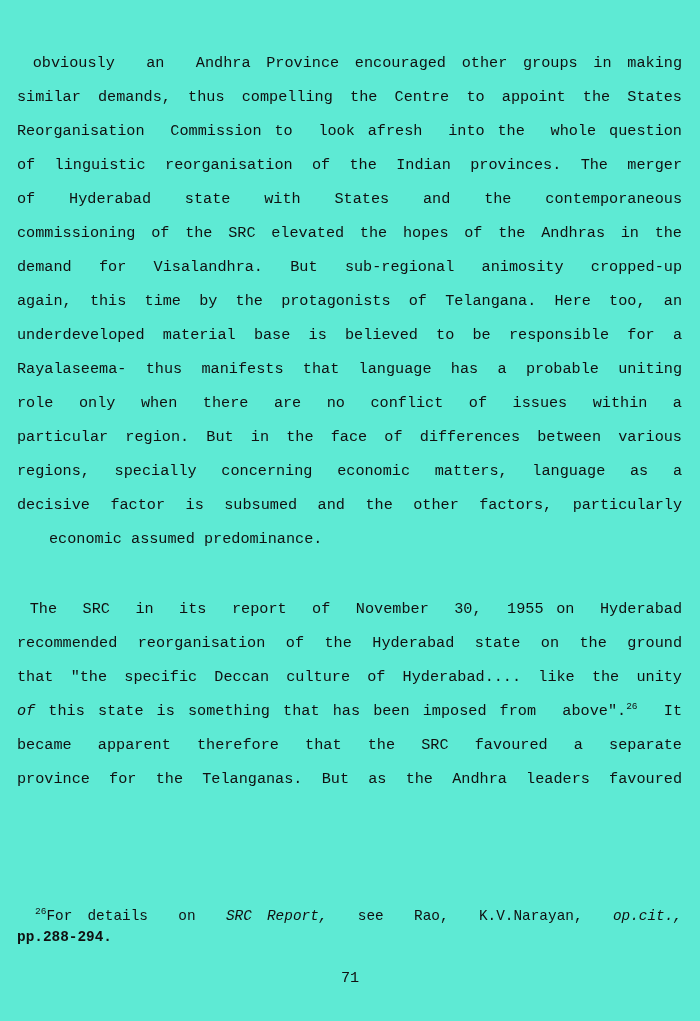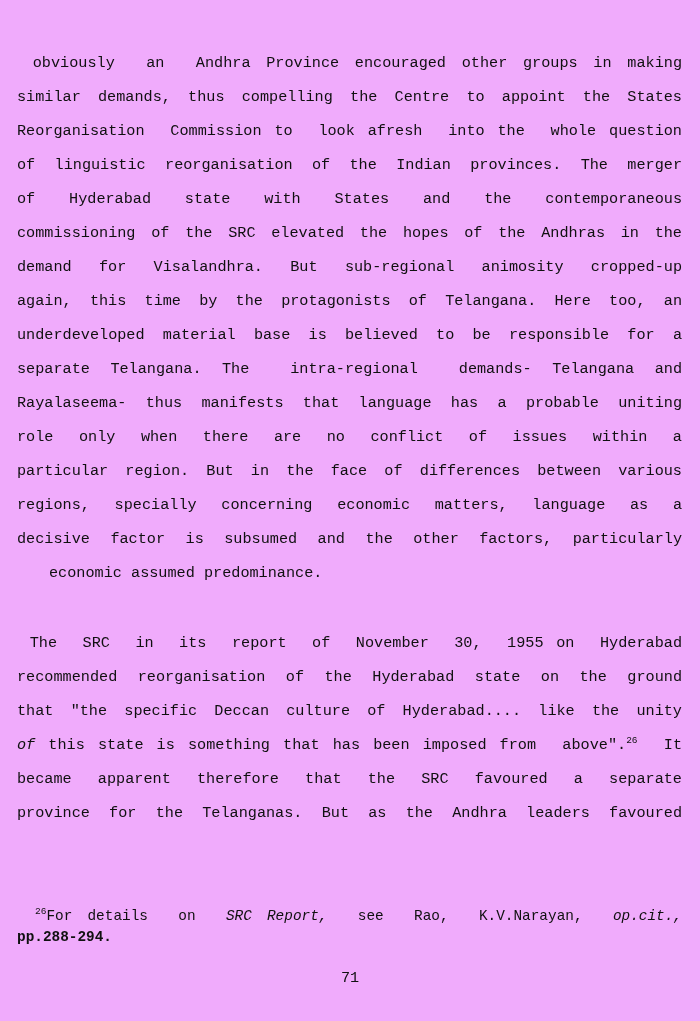--- a/index.html
+++ b/index.html
@@ -17,21 +17,21 @@
     color: #101010;
     -webkit-font-smoothing: antialiased;
   }
 
   .page {
     position: absolute;
     left: 0;
     top: 0;
     width: 700px;
     height: 1021px;
-    background: #f0abfc;
+    background: #5eead4;
   }
 
   .body-text {
     position: absolute;
     left: 17px;
     top: 46px;
     width: 665px;
   }
 
   
@@ -110,21 +110,20 @@
 
     <span class="ln"> obviously  an  Andhra Province encouraged other groups in making</span>
     <span class="ln">similar demands, thus compelling the Centre to appoint the States</span>
     <span class="ln">Reorganisation  Commission to  look afresh  into the  whole question</span>
     <span class="ln">of linguistic reorganisation of the Indian provinces. The merger</span>
     <span class="ln">of  Hyderabad  state  with  States  and  the  contemporaneous</span>
     <span class="ln">commissioning of the SRC elevated the hopes of the Andhras in the</span>
     <span class="ln">demand for Visalandhra. But sub-regional animosity cropped-up</span>
     <span class="ln">again, this time by the protagonists of Telangana. Here too, an</span>
     <span class="ln">underdeveloped material base is believed to be responsible for a</span>
-    <span class="ln">separate Telangana. The  intra-regional  demands- Telangana and</span>
     <span class="ln">Rayalaseema- thus manifests that language has a probable uniting</span>
     <span class="ln">role only when there are no conflict of issues within a</span>
     <span class="ln">particular region. But in the face of differences between various</span>
     <span class="ln">regions, specially concerning economic matters, language as a</span>
     <span class="ln">decisive factor is subsumed and the other factors, particularly</span>
     <span class="ln flat">economic assumed predominance.</span>
 
     <span class="para-gap"></span>
 
 

